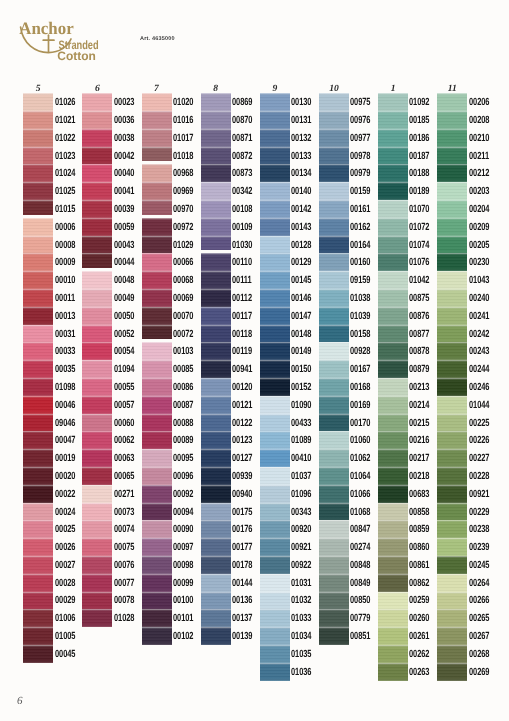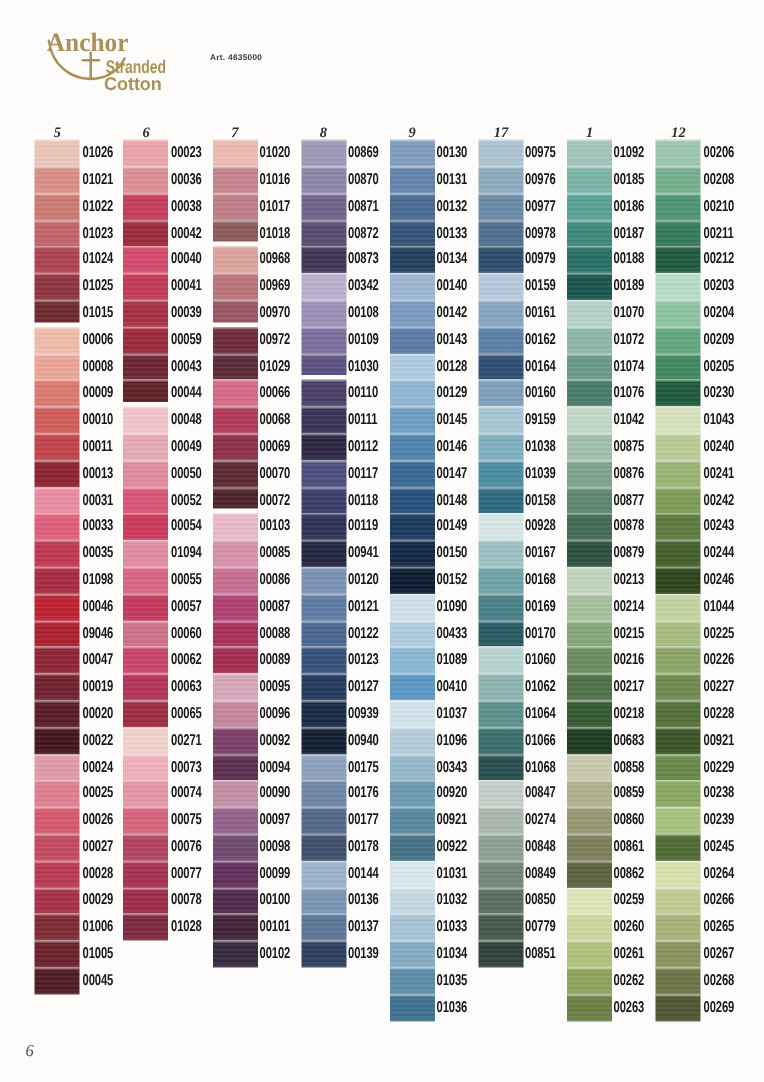--- a/index.html
+++ b/index.html
@@ -1,19 +1,19 @@
 <!DOCTYPE html>
 <html><head>
 <meta charset="utf-8">
 <title>Anchor Stranded Cotton</title>
 <style>
   html,body{margin:0;padding:0;}
   body{width:509px;height:721px;background:#fdfcfa;font-family:"Liberation Sans",sans-serif;overflow:hidden;position:relative;-webkit-font-smoothing:antialiased;text-rendering:geometricPrecision;}
   #page{position:absolute;inset:0;}
-  .logo{position:absolute;left:30px;top:17px;}
+  .logo{position:absolute;left:18px;top:17px;}
   .logo svg text{fill:#ab9157;}
   .lg-anchor{font-family:"Liberation Serif",serif;font-size:17.6px;font-weight:bold;}
   .lg-stranded,.lg-cotton{font-family:"Liberation Sans",sans-serif;font-size:12.2px;font-weight:bold;}
   .lg-anchorarc,.lg-anchorshaft,.lg-anchorstock{fill:none;stroke:#ab9157;stroke-width:1.7;stroke-linecap:round;}
   .art{position:absolute;left:140px;top:36px;font-size:5.5px;font-weight:bold;color:#3a3a3a;letter-spacing:.2px;}
   .chart{position:absolute;left:0;top:0;}
   .col{position:absolute;top:82.2px;}
   .colhead{position:absolute;top:0;left:0;width:30px;height:13.5px;line-height:13.5px;text-align:center;font-size:9.6px;font-style:italic;font-weight:bold;color:#2b2b2b;font-family:"Liberation Serif",serif;}
   .swatches{position:absolute;top:11.1px;left:0;width:30px;}
   .sw{position:relative;width:30px;height:17.80px;}
@@ -692,21 +692,21 @@
             <div class="swc" style="background: rgb(92, 141, 169);"></div>
             <div class="lbl">01035</div>
           </div>
           <div class="sw">
             <div class="swc" style="background: rgb(62, 113, 144);"></div>
             <div class="lbl">01036</div>
           </div>
         </div>
       </div>
       <div class="col" style="left: 318.95px;">
-        <div class="colhead">17</div>
+        <div class="colhead">10</div>
         <div class="swatches">
           <div class="sw">
             <div class="swc" style="background: rgb(173, 195, 209);"></div>
             <div class="lbl">00975</div>
           </div>
           <div class="sw">
             <div class="swc" style="background: rgb(141, 169, 188);"></div>
             <div class="lbl">00976</div>
           </div>
           <div class="sw">
@@ -958,21 +958,21 @@
             <div class="swc" style="background: rgb(142, 163, 93);"></div>
             <div class="lbl">00262</div>
           </div>
           <div class="sw">
             <div class="swc" style="background: rgb(107, 127, 67);"></div>
             <div class="lbl">00263</div>
           </div>
         </div>
       </div>
       <div class="col" style="left: 437.25px;">
-        <div class="colhead">12</div>
+        <div class="colhead">11</div>
         <div class="swatches">
           <div class="sw">
             <div class="swc" style="background: rgb(157, 199, 172);"></div>
             <div class="lbl">00206</div>
           </div>
           <div class="sw">
             <div class="swc" style="background: rgb(117, 175, 142);"></div>
             <div class="lbl">00208</div>
           </div>
           <div class="sw">

